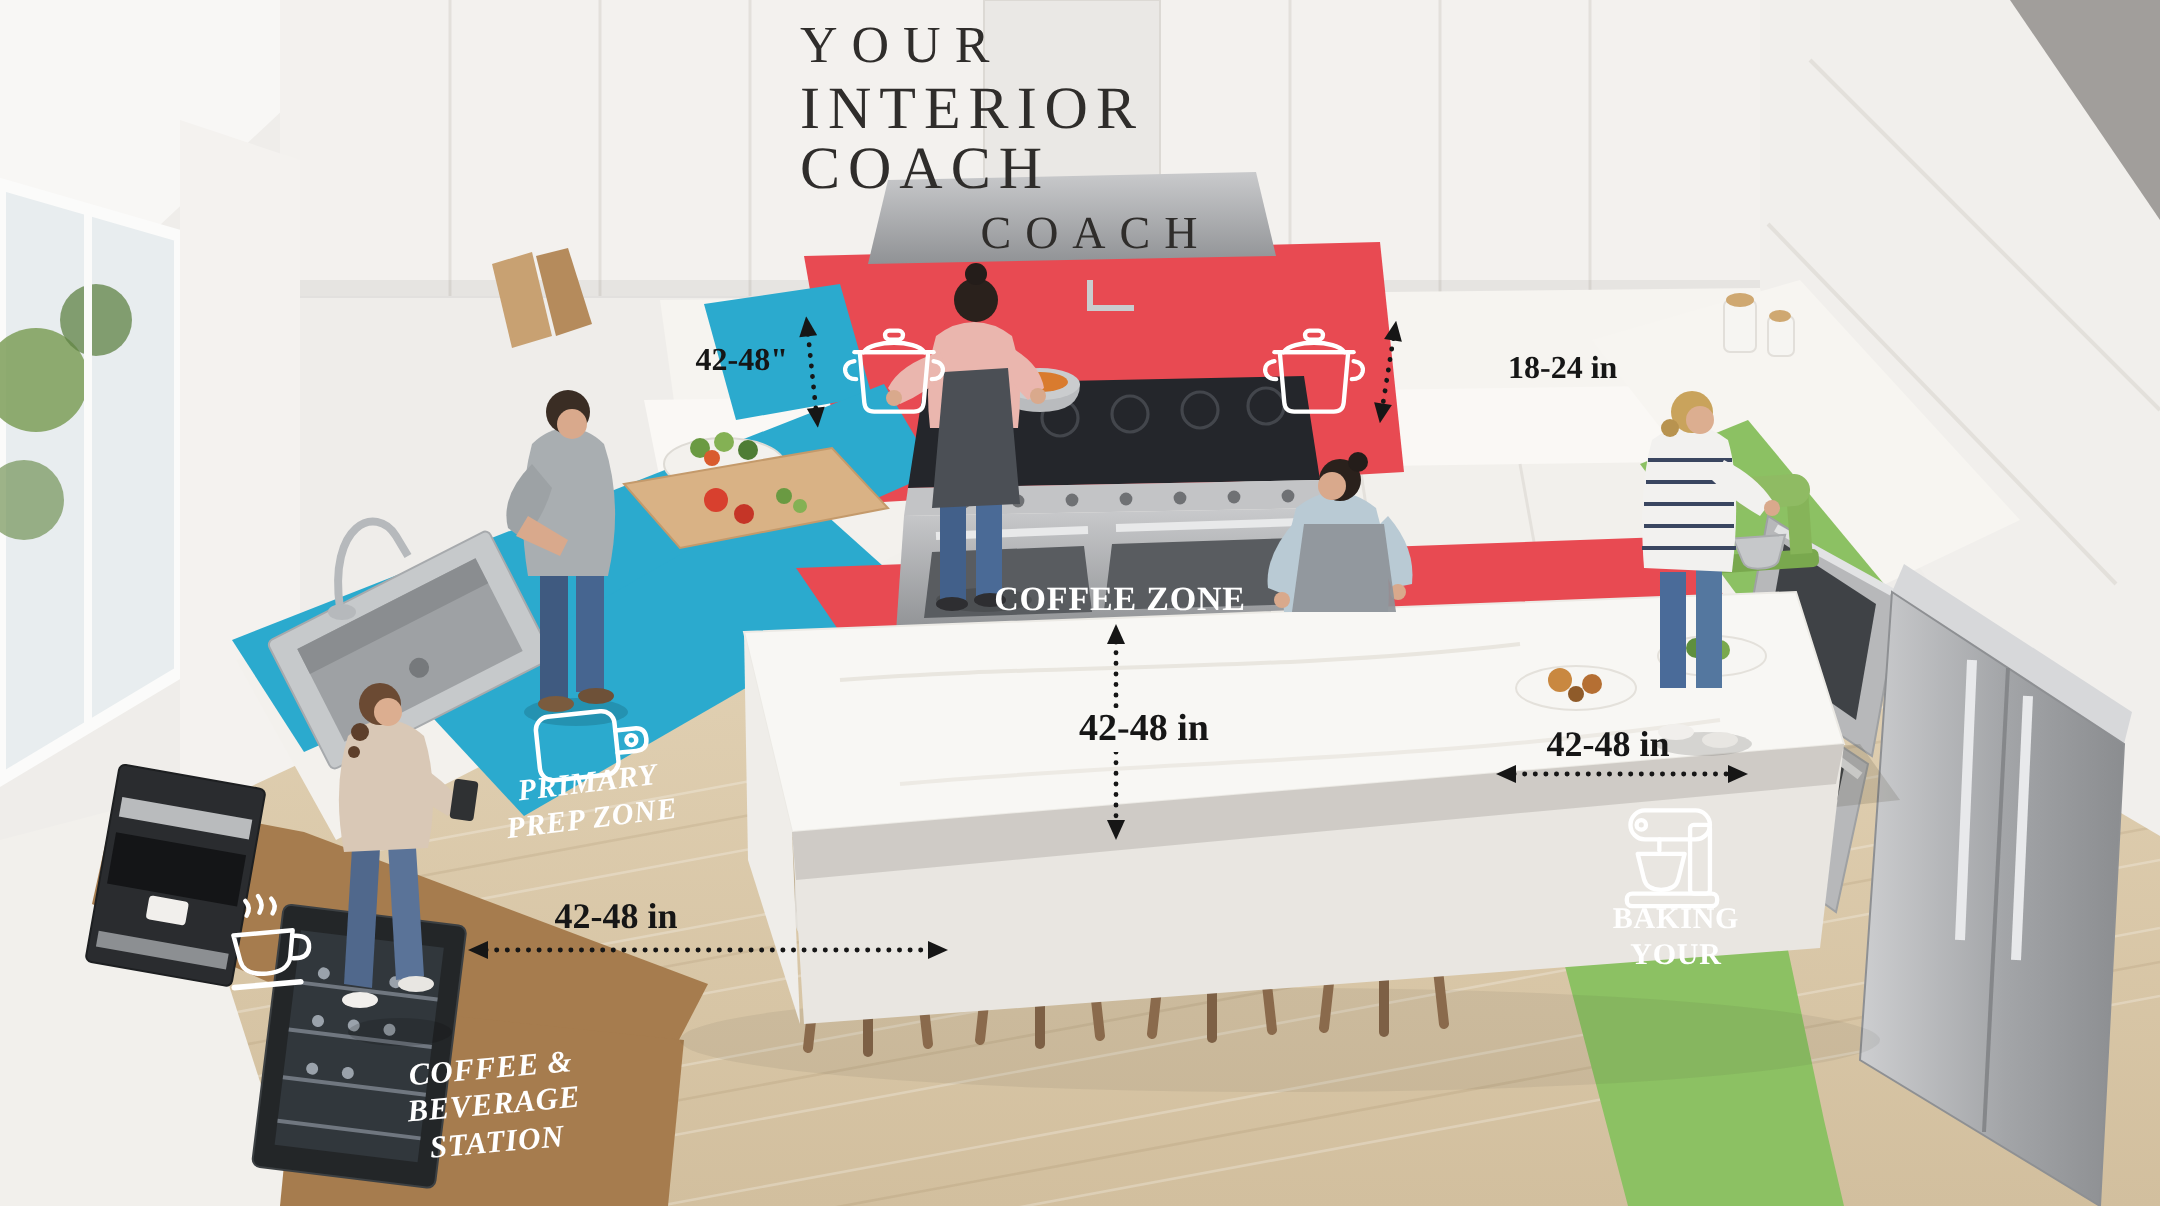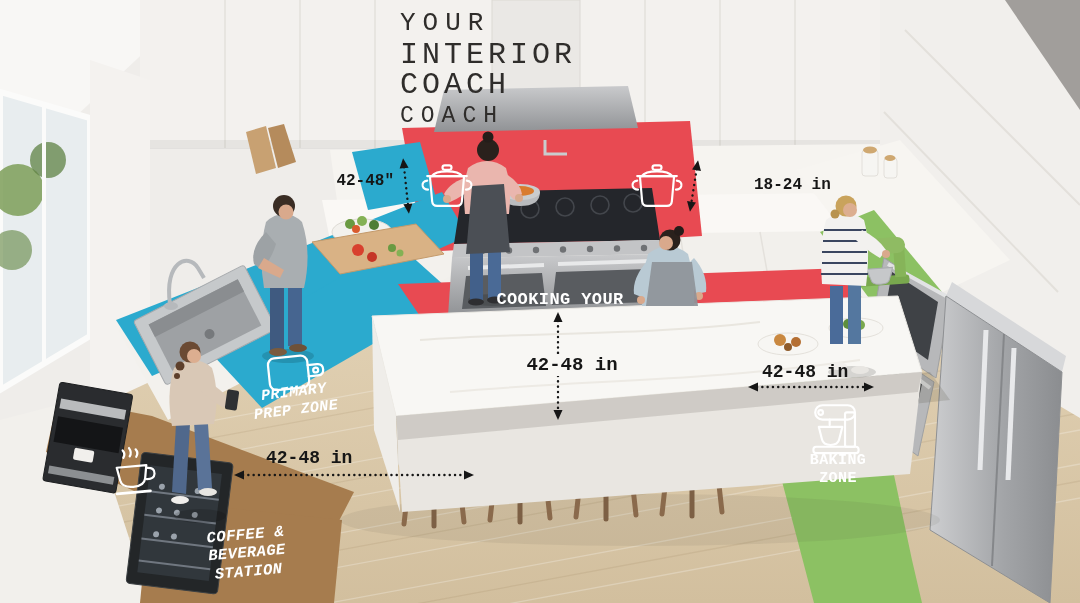--- a/index.html
+++ b/index.html
@@ -1,25 +1,25 @@
 <!DOCTYPE html>
 <html><head>
 <meta charset="utf-8">
 <style>
   html,body{margin:0;padding:0;background:#6f6f6f;}
   .stage{
     position:relative;width:1080px;height:603px;overflow:hidden;
-    background:#8b5cf6;font-family:Liberation Mono, monospace;
+    background:#8b5cf6;font-family:Liberation Serif, serif;
   }
   .scene{position:absolute;left:0;top:0;}
   .ann{position:absolute;z-index:5;}
   .title{color:#2f2d2b;width:296px;line-height:1.0;}
   .title .t1{font-size:26px;letter-spacing:7px;font-weight:400;}
   .title .t2{font-size:30px;letter-spacing:4px;font-weight:400;margin-top:4px;}
-  .title .t3{font-size:23px;letter-spacing:7px;font-weight:400;margin-top:5px;text-align:left;}
+  .title .t3{font-size:23px;letter-spacing:7px;font-weight:400;margin-top:5px;text-align:center;}
   .meas{font-weight:bold;color:#161616;white-space:nowrap;}
   .zlabel{color:#ffffff;font-weight:bold;text-align:center;line-height:1.18;letter-spacing:0.4px;}
   .ital{font-style:italic;}
   .zicon{stroke:#ffffff;fill:none;stroke-width:2.4;stroke-linecap:round;stroke-linejoin:round;}
 </style>
 </head>
 <body>
 
 <div class="stage">
 
@@ -383,21 +383,21 @@
       <polygon points="8,56 3.5,46 12.5,46" fill="#161616"></polygon>
 </svg>
 
 <svg class="ann" style="left:686px;top:160px;transform:rotate(9deg);" width="16" height="52">
   <line x1="8" y1="9" x2="8" y2="43" stroke="#161616" stroke-width="2.4" stroke-dasharray="0.1 5.2" stroke-linecap="round"></line>
   <polygon points="8,0 3.5,10 12.5,10" fill="#161616"></polygon>
       <polygon points="8,52 3.5,42 12.5,42" fill="#161616"></polygon>
 </svg>
 <div class="ann meas" style="left:706px;top:176px;font-size:16px;margin-left:48px;">18-24 in</div>
 
-<div class="ann zlabel" style="left:478px;top:290px;width:164px;font-size:17px;">COOKING YOUR</div>
+<div class="ann zlabel" style="left:478px;top:290px;width:164px;font-size:17px;">COFFEE ZONE</div>
 <svg class="ann zicon" style="left:420px;top:162px;" width="54" height="48" viewBox="0 0 60 52">
   <rect x="25" y="3" width="10" height="5" rx="2.5"></rect>
   <path d="M13,15 C18,8 42,8 47,15"></path>
       <path d="M8,15 L52,15"></path>
   <path d="M8,20 q-6,1 -5,6 q1,4 6,4"></path>
       <path d="M52,20 q6,1 5,6 q-1,4 -6,4"></path>
   <path d="M11,15 L49,15 L46.5,43 Q46,48 41,48 L19,48 Q14,48 13.5,43 Z"></path>
 </svg>
 <svg class="ann zicon" style="left:630px;top:162px;" width="54" height="48" viewBox="0 0 60 52">
   <rect x="25" y="3" width="10" height="5" rx="2.5"></rect>
@@ -433,21 +433,21 @@
 </svg>
 
 <svg class="ann zicon" style="left:808px;top:396px;" width="56" height="60" viewBox="0 0 62 66">
   <rect x="6" y="56" width="50" height="7" rx="3"></rect>
   <rect x="41" y="18" width="11" height="38" rx="2"></rect>
   <rect x="8" y="10" width="44" height="16" rx="8"></rect>
   <circle cx="14" cy="18" r="2.6"></circle>
   <path d="M24,26 v6"></path>
   <path d="M12,34 h26 l-3.5,14 q-1.5,6 -9.5,6 q-8,0 -9.5,-6 Z"></path>
 </svg>
-<div class="ann zlabel" style="left:797px;top:452px;width:82px;font-size:15px;">BAKING ZONE</div>
+<div class="ann zlabel" style="left:797px;top:452px;width:82px;font-size:15px;">BAKING YOUR</div>
 
 <div class="ann meas" style="left:266px;top:448px;width:84px;font-size:18px;text-align:center;">42-48 in</div>
 <svg class="ann" style="left:234px;top:468px;" width="240" height="14">
   <line x1="9" y1="7" x2="231" y2="7" stroke="#161616" stroke-width="2.4" stroke-dasharray="0.1 5.2" stroke-linecap="round"></line>
   <polygon points="0,7 10,2.5 10,11.5" fill="#161616"></polygon>
       <polygon points="240,7 230,2.5 230,11.5" fill="#161616"></polygon>
 </svg>
 
 <svg class="ann zicon" style="left:104px;top:446px;transform:rotate(-5deg);" width="56" height="52" viewBox="0 0 60 56">
   <path d="M22,4 q3,4 0,8"></path>

